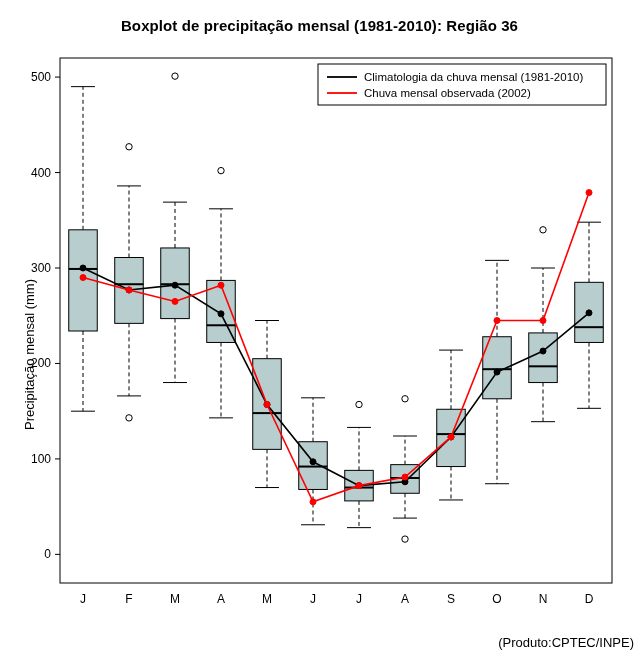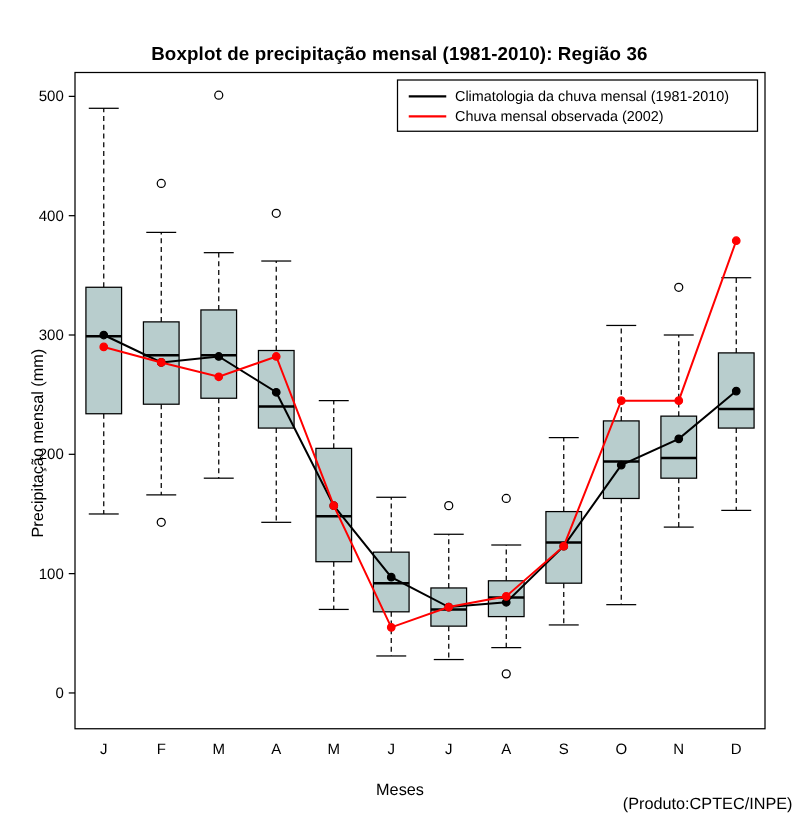--- a/index.html
+++ b/index.html
@@ -17,21 +17,21 @@
   }
   #chart-root {
     position: absolute;
     left: 0; top: 0;
     width: 640px;
     height: 660px;
   }
   .title {
     position: absolute;
     left: 0;
-    top: 35px;
+    top: 17px;
     width: 639px;
     text-align: center;
     font-size: 15px;
     font-weight: bold;
     font-family: "Liberation Sans", sans-serif;
     letter-spacing: 0.1px;
   }
   .ylabel {
     position: absolute;
     font-size: 13px;
@@ -68,21 +68,20 @@
     font-size: 11.5px;
     fill: #000;
   }
 </style>
 </head>
 <body>
 
 <div id="chart-root">
   <div class="title">Boxplot de precipitação mensal (1981-2010): Região 36</div>
   <div class="ylabel" id="ylabel" style="left: 22px; top: 430px;">Precipitação mensal (mm)</div>
-  <div class="xlabel" id="xlabel" style="top: 624px;">Meses</div>
   <div class="credit">(Produto:CPTEC/INPE)</div>
   <svg class="plot" id="plot-svg" width="640" height="660">
       <rect x="60" y="58" width="552" height="525" fill="none" stroke="#000" stroke-width="1"></rect>
       <line x1="55" y1="554.3636363636364" x2="60" y2="554.3636363636364" stroke="#000" stroke-width="1"></line>
       <text x="51" y="558.3636363636364" text-anchor="end" class="tick-text">0</text>
       <line x1="55" y1="458.9090909090909" x2="60" y2="458.9090909090909" stroke="#000" stroke-width="1"></line>
       <text x="51" y="462.9090909090909" text-anchor="end" class="tick-text">100</text>
       <line x1="55" y1="363.4545454545455" x2="60" y2="363.4545454545455" stroke="#000" stroke-width="1"></line>
       <text x="51" y="367.4545454545455" text-anchor="end" class="tick-text">200</text>
       <line x1="55" y1="268" x2="60" y2="268" stroke="#000" stroke-width="1"></line>

